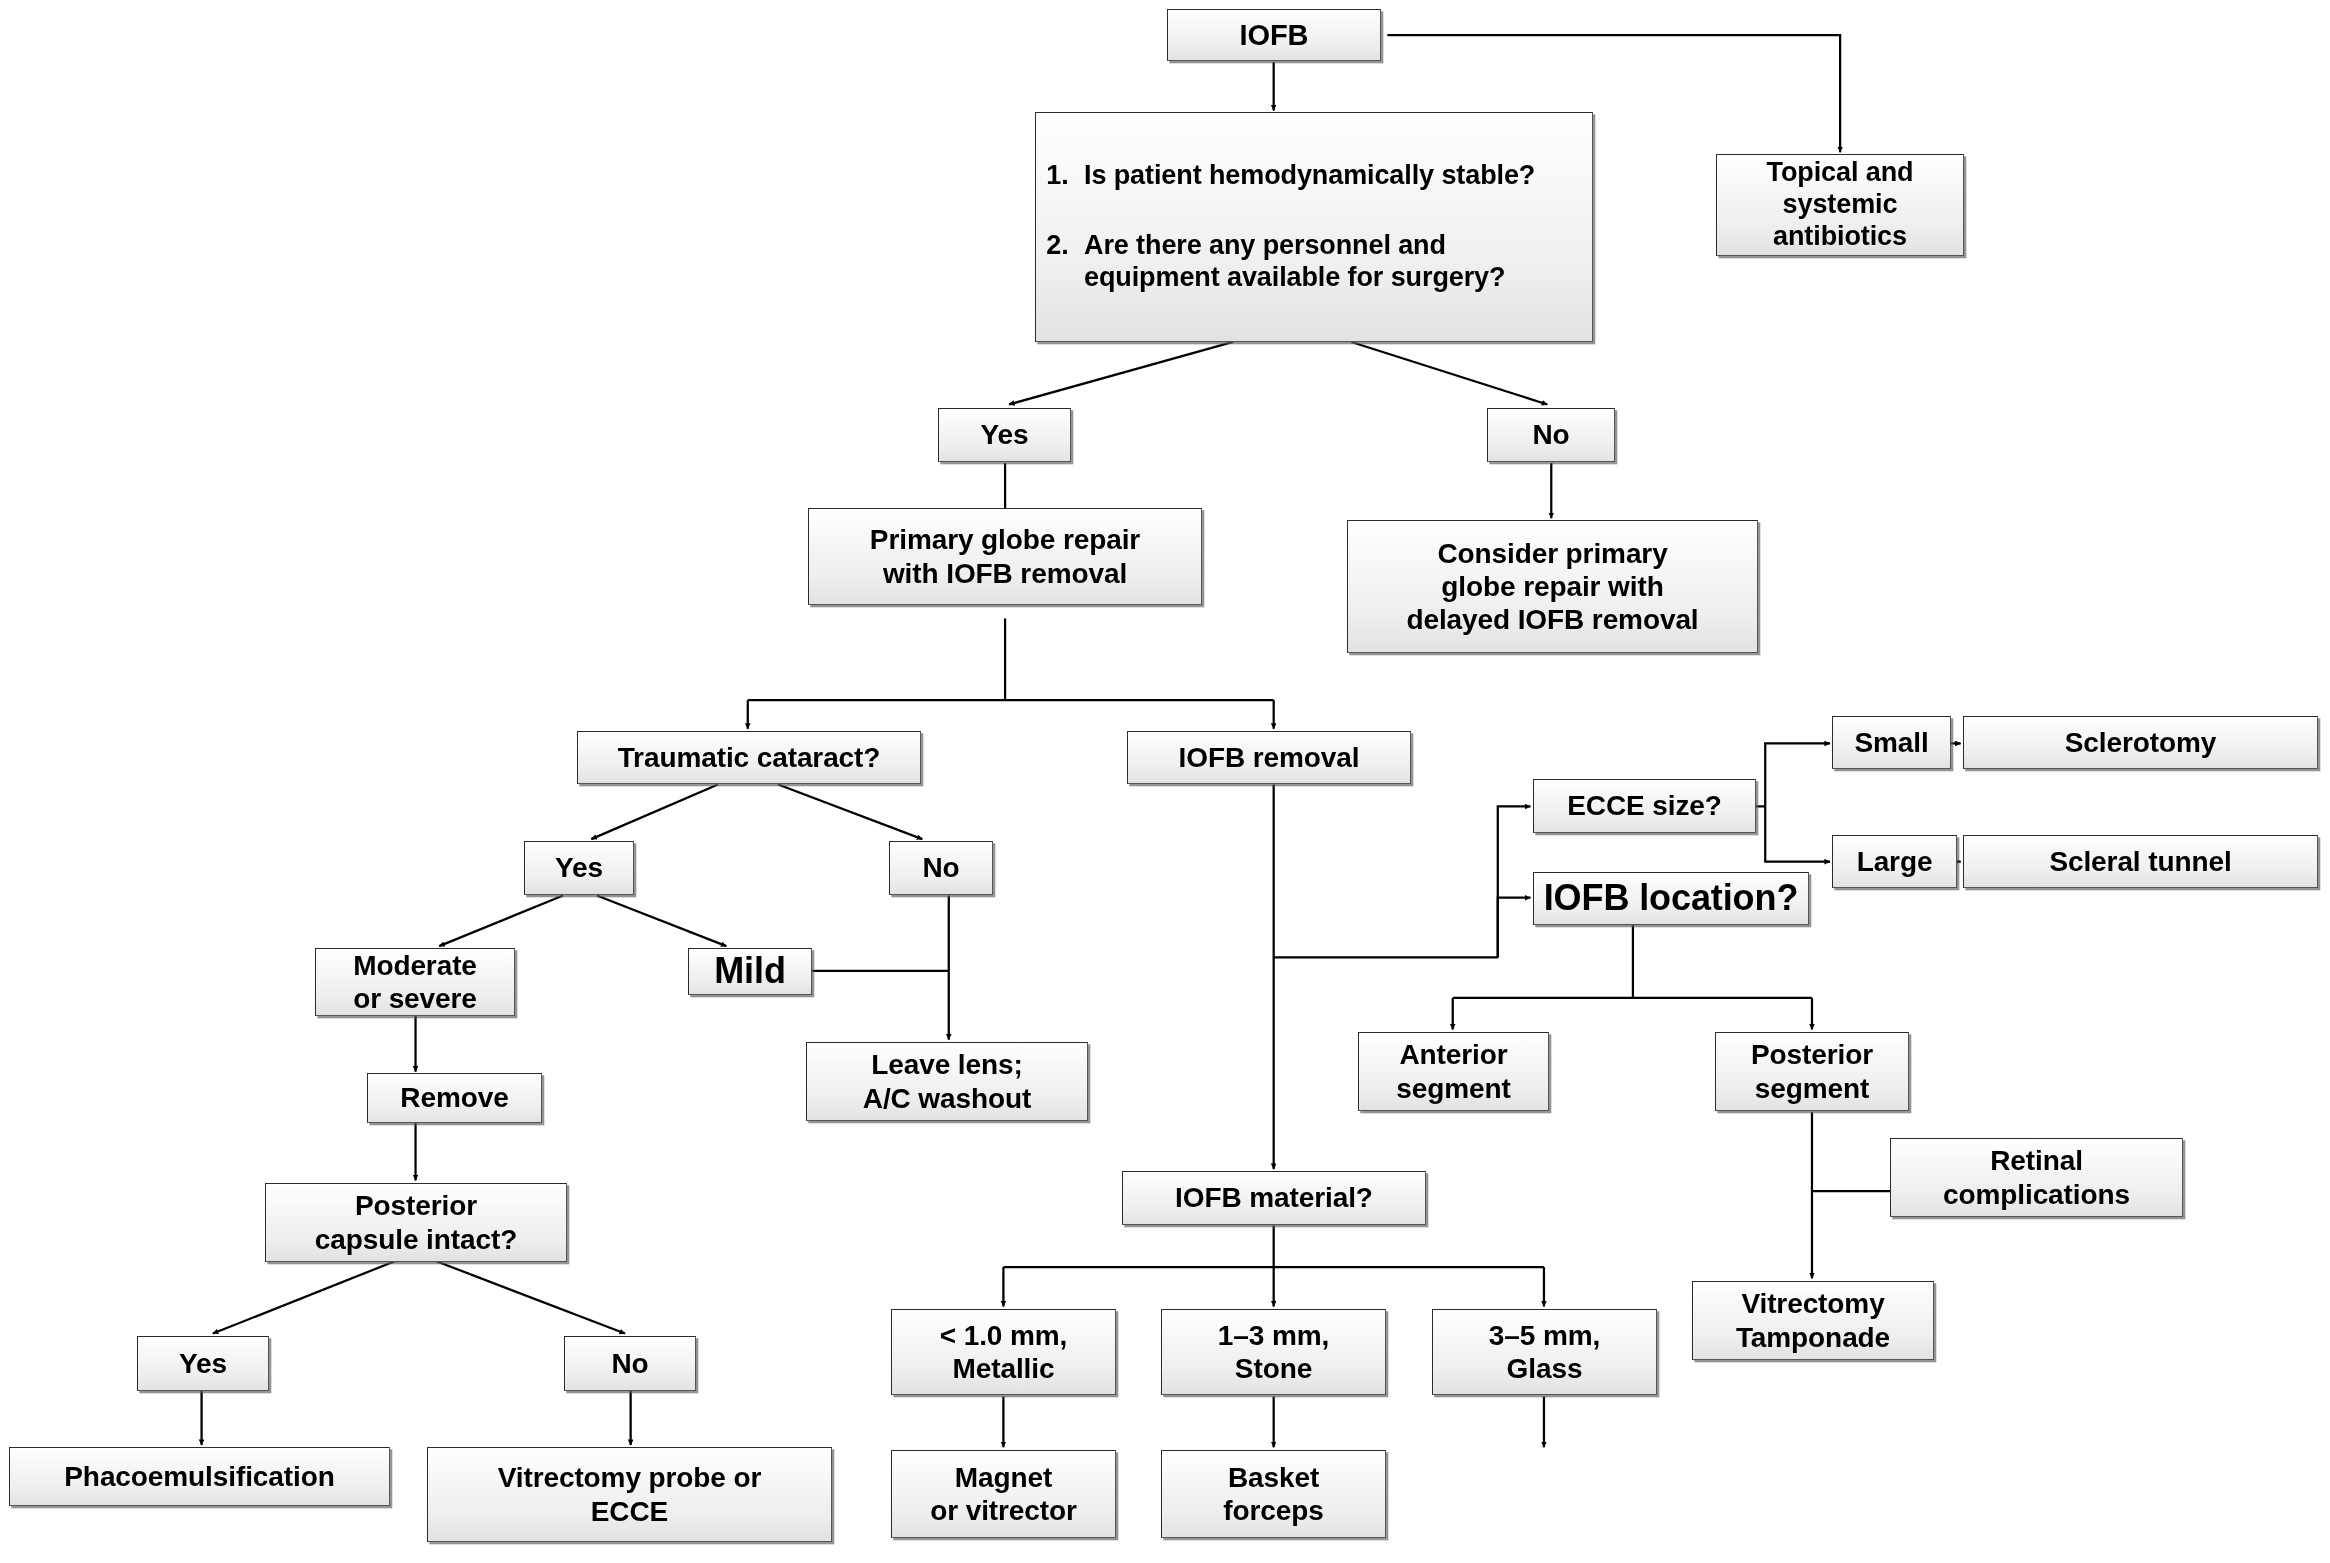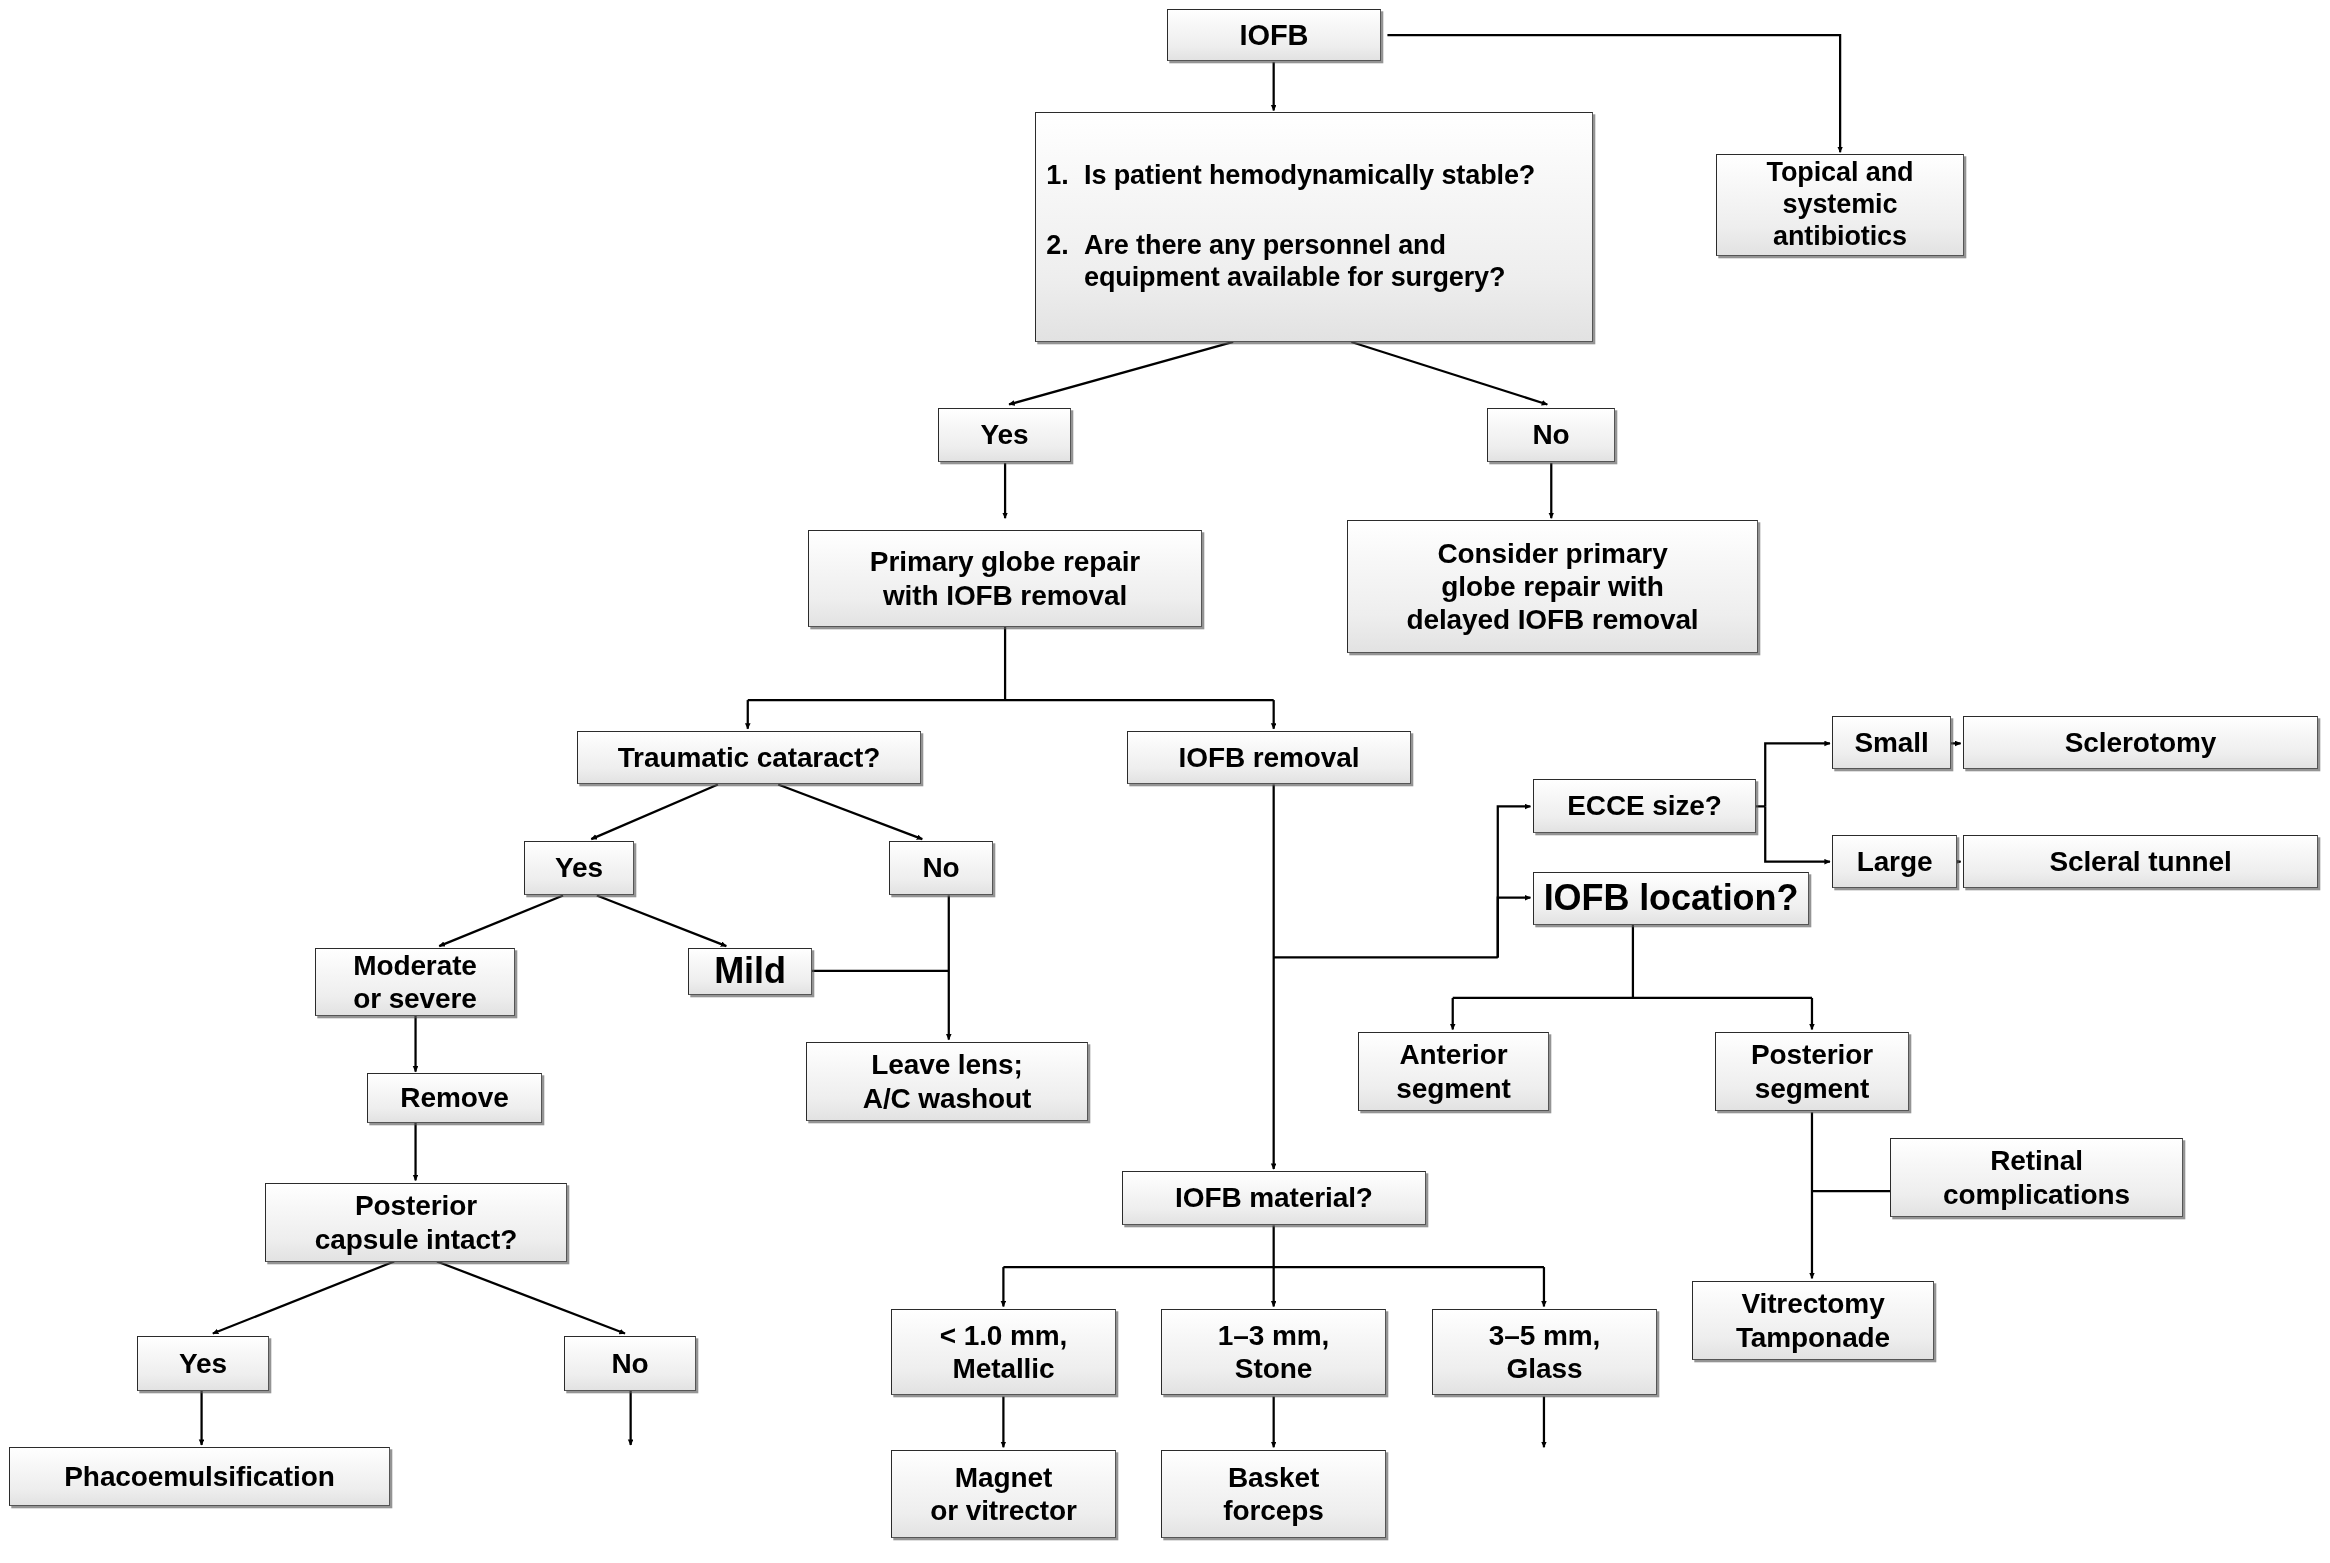--- a/index.html
+++ b/index.html
@@ -144,21 +144,21 @@
     <ol>
       <li>Is patient hemodynamically stable?</li>
       <li>Are there any personnel and equipment available for surgery?</li>
     </ol>
   </div>
 
   <div class="node" style="left:938px;top:408px;width:133px;height:54px;font-size:28px;">Yes</div>
 
   <div class="node" style="left:1487px;top:408px;width:128px;height:54px;font-size:28px;">No</div>
 
-  <div class="node" style="left:808px;top:530px;width:394px;height:97px;font-size:28px;">Primary globe repair
+  <div class="node" style="left:808px;top:508px;width:394px;height:97px;font-size:28px;">Primary globe repair
 with IOFB removal</div>
 
   <div class="node" style="left:1347px;top:520px;width:411px;height:133px;font-size:28px;">Consider primary
 globe repair with
 delayed IOFB removal</div>
 
   <div class="node" style="left:577px;top:731px;width:344px;height:53px;font-size:28px;">Traumatic cataract?</div>
 
   <div class="node" style="left:524px;top:841px;width:110px;height:54px;font-size:28px;">Yes</div>
 
@@ -176,20 +176,22 @@
 
   <div class="node" style="left:265px;top:1183px;width:302px;height:79px;font-size:28px;">Posterior
 capsule intact?</div>
 
   <div class="node" style="left:137px;top:1336px;width:132px;height:55px;font-size:28px;">Yes</div>
 
   <div class="node" style="left:564px;top:1336px;width:132px;height:55px;font-size:28px;">No</div>
 
   <div class="node" style="left:9px;top:1447px;width:381px;height:59px;font-size:28px;">Phacoemulsification</div>
 
+  <div class="node" style="left:427px;top:1447px;width:405px;height:95px;font-size:28px;">Vitrectomy probe or
+ECCE</div>
 
   <div class="node" style="left:1127px;top:731px;width:284px;height:53px;font-size:28px;">IOFB removal</div>
 
   <div class="node" style="left:1533px;top:779px;width:223px;height:54px;font-size:28px;">ECCE size?</div>
 
   <div class="node" style="left:1533px;top:872px;width:276px;height:53px;font-size:36px;">IOFB location?</div>
 
   <div class="node" style="left:1832px;top:716px;width:119px;height:53px;font-size:28px;">Small</div>
 
   <div class="node" style="left:1832px;top:835px;width:125px;height:53px;font-size:28px;">Large</div>

